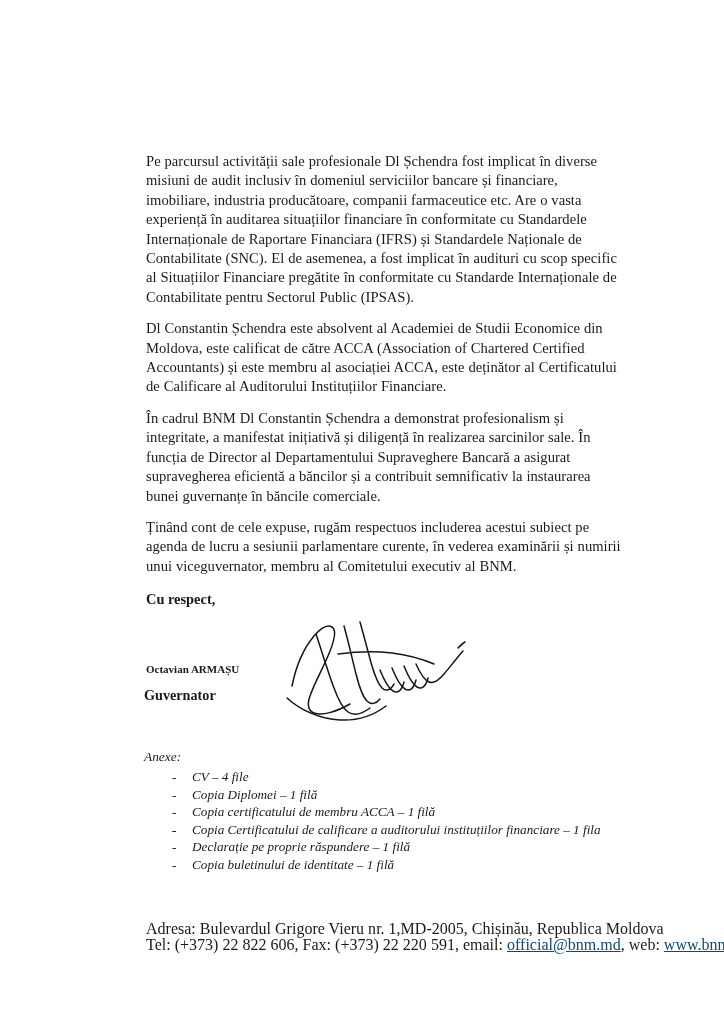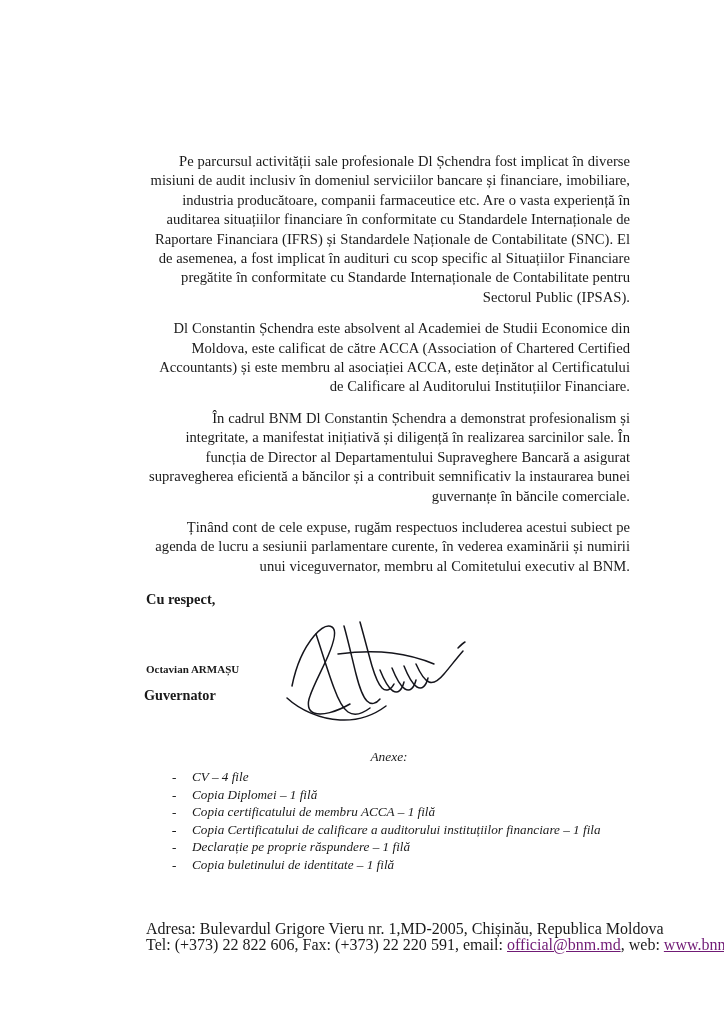--- a/index.html
+++ b/index.html
@@ -18,24 +18,24 @@
     color: #1a1a1a;
     -webkit-font-smoothing: antialiased;
   }
   .body-block {
     position: absolute;
     left: 146px;
     top: 152px;
     width: 492px;
   }
   p.para {
-    margin: 0 8px 12px 0;
+    margin: 0 16px 12px 0;
     font-size: 14.6px;
     line-height: 19.4px;
-    text-align: right;
+    text-align: left;
     letter-spacing: 0.02px;
     word-spacing: 0.2px;
   }
   p.para:last-child { margin-bottom: 0; }
 
   .closing {
     position: absolute;
     left: 146px;
     top: 590px;
     font-size: 14.4px;
@@ -75,21 +75,20 @@
     left: 144px;
     top: 748px;
     width: 490px;
   }
   .annex-title {
     font-size: 13.4px;
     font-style: italic;
     line-height: 17px;
     margin: 0 0 3px 0;
     font-weight: normal;
-    text-align: center;
   }
   ul.annex-list {
     list-style: none;
     margin: 0;
     padding: 0;
   }
   ul.annex-list li {
     position: relative;
     font-size: 13.2px;
     font-style: italic;
@@ -109,21 +108,21 @@
     left: 146px;
     top: 921px;
     width: 500px;
     font-size: 16px;
     line-height: 16.2px;
     letter-spacing: 0.01px;
   }
   .footer div { white-space: nowrap; }
   .link {
     text-decoration: underline;
-    color: #701a75;
+    color: #0c4a6e;
     cursor: pointer;
   }
 </style>
 </head>
 <body>
 
 <div class="page">
 
   <div class="body-block">
     <p class="para">Pe parcursul activității sale profesionale Dl Șchendra fost implicat în diverse misiuni de audit inclusiv în domeniul serviciilor bancare și financiare, imobiliare, industria producătoare, companii farmaceutice etc. Are o vasta experiență în auditarea situațiilor financiare în conformitate cu Standardele Internaționale de Raportare Financiara (IFRS) și Standardele Naționale de Contabilitate (SNC). El de asemenea, a fost implicat în audituri cu scop specific al Situațiilor Financiare pregătite în conformitate cu Standarde Internaționale de Contabilitate pentru Sectorul Public (IPSAS).</p>

